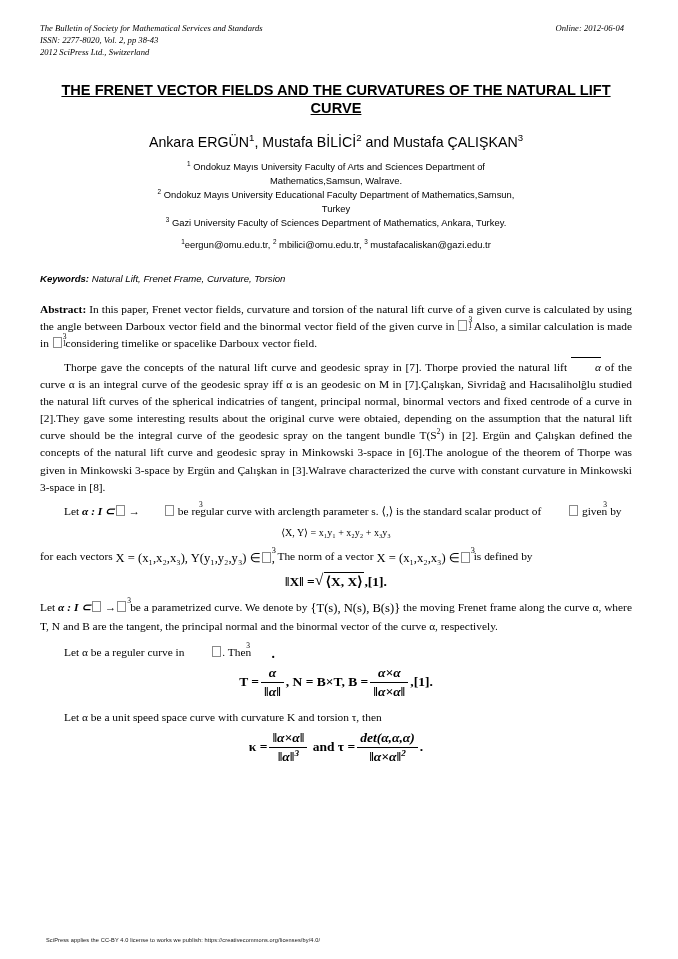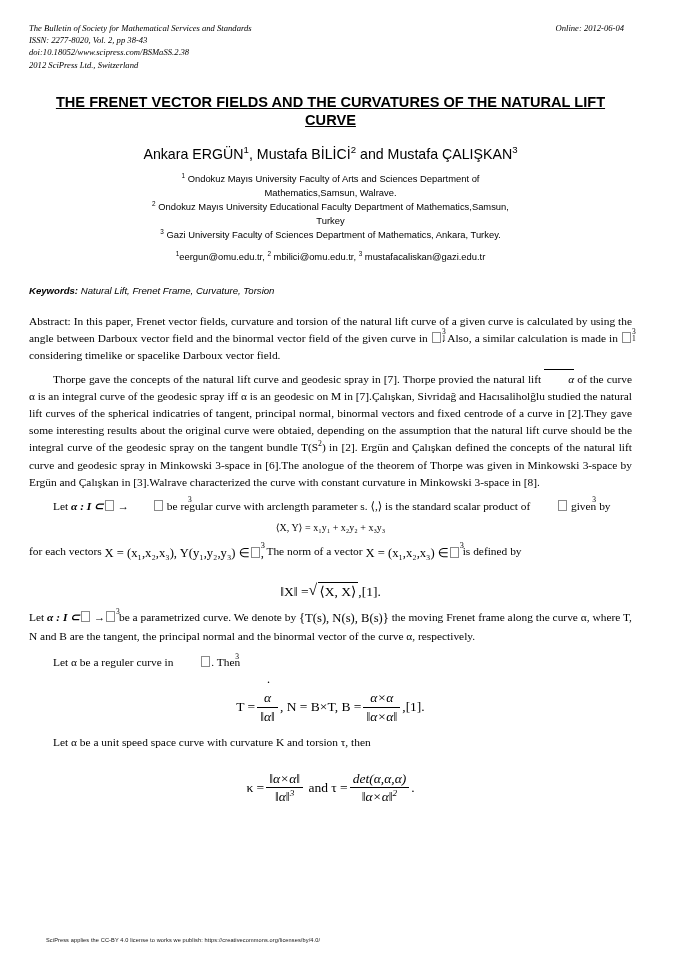--- a/index.html
+++ b/index.html
@@ -6,21 +6,21 @@
   body {
     width:678px; height:959px;
     background:#ffffff;
     font-family:"Liberation Serif", serif;
     color:#000;
     position:relative;
     overflow:hidden;
   }
   .page {
     position:absolute; inset:0;
-    padding:22px 46px 0 29px;
+    padding:22px 46px 0 40px;
     box-sizing:border-box;
   }
 
   
   .jheader { font-style:italic; font-size:8.6px; line-height:1.42; position:relative; }
   .jheader .jline { white-space:nowrap; }
   .jheader .online { position:absolute; right:8px; top:0; font-style:italic; font-size:8.6px; }
 
   
   .title {
@@ -48,40 +48,40 @@
 
   
   .keywords {
     font-family:"Liberation Sans", sans-serif;
     font-size:9.6px; margin-top:23px;font-style:italic;
   }
   .keywords b { font-weight:bold; }
   .abstract {
     font-size:11.4px; text-align:justify; line-height:1.5; margin-top:17px;
   }
-  .abstract b { font-weight:normal; }
+  .abstract b { font-weight:bold; }
 
   
   .sechead { font-weight:bold; font-size:11.4px; margin-top:18px; }
   p.body { font-size:11.4px; text-align:justify; line-height:1.5; margin:7px 0 0 0; }
   p.body.ind { text-indent:24px; }
   p.tight { margin-top:9px; }
 
   
   .mi { font-style:italic; }
   .box {
     display:inline-block; width:7px; height:9px;
     border:1px solid #8a8a8a; vertical-align:-1px; margin:0 1px;
   }
   .bb { display:inline-block; position:relative; white-space:nowrap; }
   .bb .sp { position:absolute; left:100%; top:-0.45em; font-size:0.66em; }
   .bb .sb { position:absolute; left:100%; top:0.38em; font-size:0.66em; }
 
   .eq { text-align:center; font-size:10px; margin:6px 0 2px 0; line-height:1.35; }
-  .eq2 { text-align:center; font-size:13.5px; margin:19px 0 2px 0; }
+  .eq2 { text-align:center; font-size:13.5px; margin:4px 0 2px 0;font-weight:bold; }
 
   .frac { display:inline-block; vertical-align:middle; text-align:center; margin:0 2px; }
   .frac .num { display:block; padding:0 3px; border-bottom:1px solid #000; line-height:1.25; }
   .frac .den { display:block; padding:0 3px; line-height:1.3; }
 
   .sqrt { display:inline-block; position:relative; padding-left:9px; }
   .sqrt::before { content:"\221A"; position:absolute; left:0; top:-0.06em; font-size:1.16em; }
   .sqrt > .rad { border-top:1px solid #000; padding:0 2px; display:inline-block; }
 
   .inline-eq { display:inline-block; vertical-align:middle; font-size:12.6px; }
@@ -103,21 +103,20 @@
   }
 </style>
 </head>
 <body>
 
 <div class="page">
 
   <div class="jheader">
     <div class="jline">The Bulletin of Society for Mathematical Services and Standards</div>
     <div class="jline">ISSN: 2277-8020, Vol. 2, pp 38-43</div>
-    <div class="jline">doi:10.18052/www.scipress.com/BSMaSS.2.38</div>
     <div class="jline">2012 SciPress Ltd., Switzerland</div>
     <div class="online">Online: 2012-06-04</div>
   </div>
 
   <div class="title">THE FRENET VECTOR FIELDS AND THE CURVATURES OF THE NATURAL LIFT CURVE</div>
 
   <div class="authors">
     <span>Ankara ERGÜN</span><sup>1</sup><span>, </span><span>Mustafa BİLİCİ</span><sup>2</sup><span> and </span><span>Mustafa ÇALIŞKAN</span><sup>3</sup>
   </div>
 

